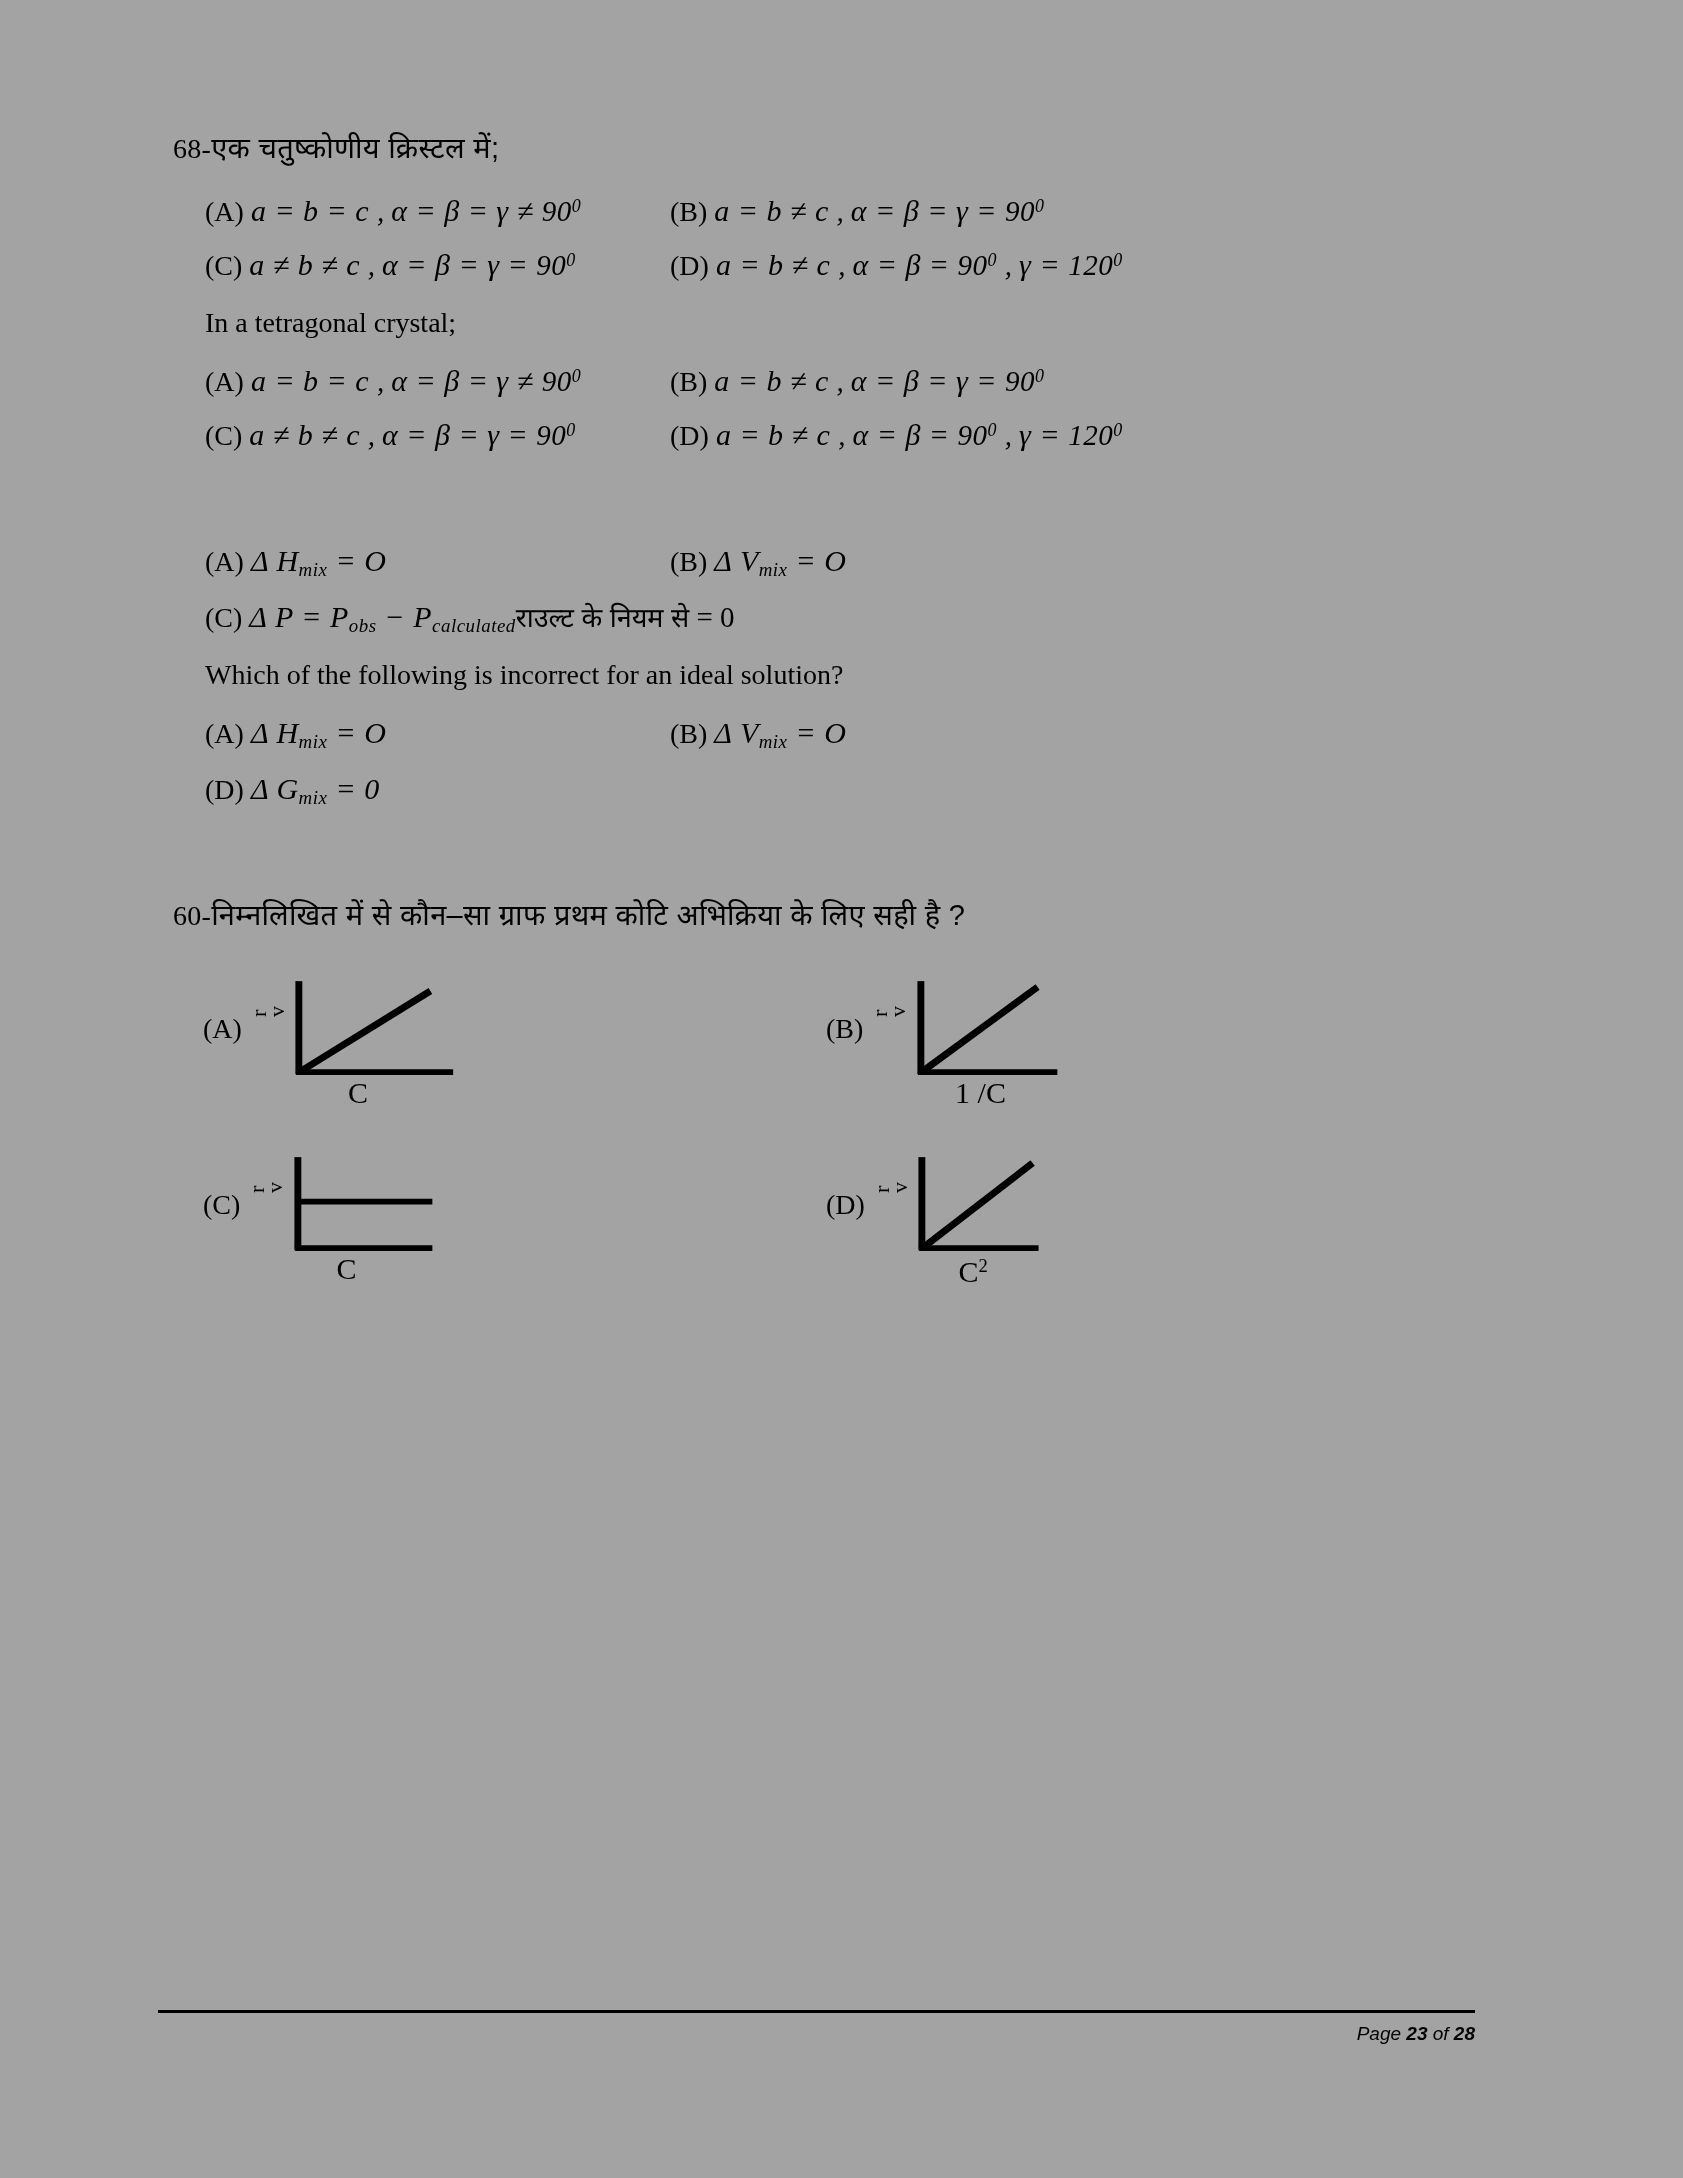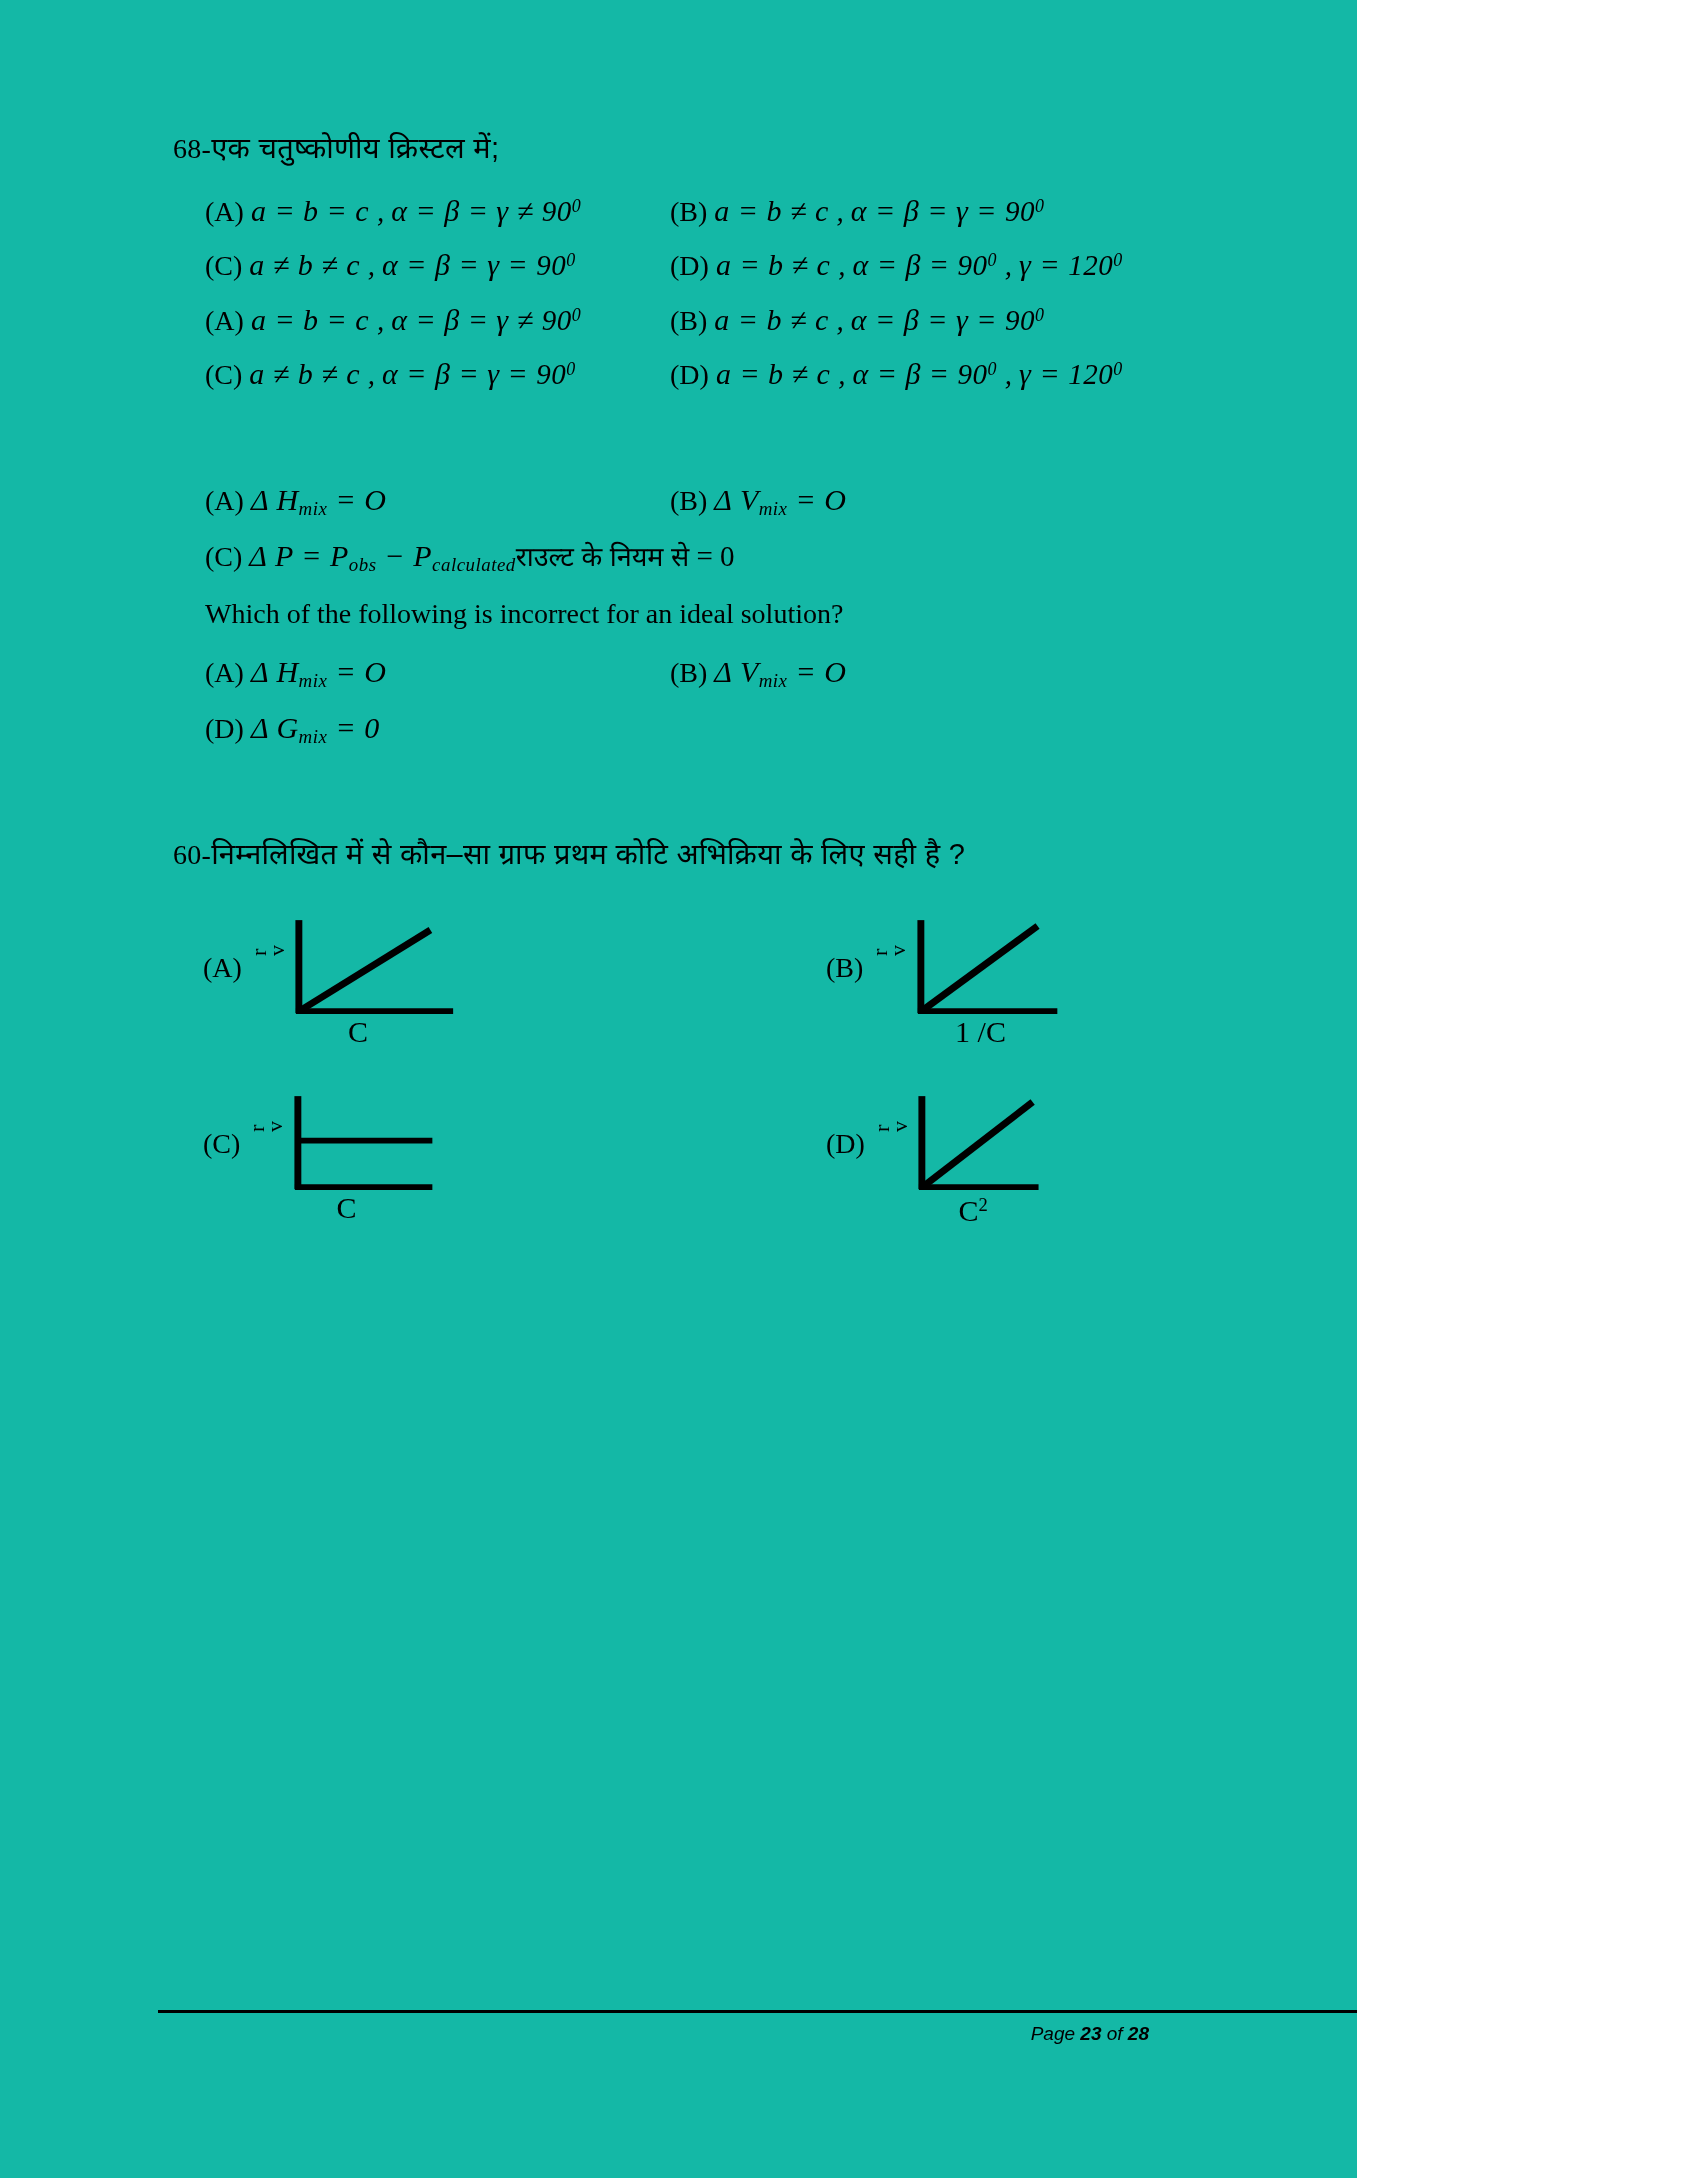--- a/index.html
+++ b/index.html
@@ -2,23 +2,23 @@
 <html><head>
 <meta charset="utf-8">
 <style>
   html, body {
     margin: 0;
     padding: 0;
     background: #ffffff;
   }
   .page {
     position: relative;
-    width: 1357px;
+    width: 1683px;
     height: 2178px;
-    background: #14b8a6;
+    background: #a3a3a3;
     box-sizing: border-box;
     font-family: "Liberation Serif", "DejaVu Serif", serif;
     color: #000000;
     overflow: hidden;
   }
   .content {
     position: absolute;
     left: 173px;
     top: 127px;
     width: 1297px;
@@ -187,20 +187,21 @@
           </div>
         </div>
         <div class="opt-col">
           <div class="opt">
             <span class="lab">(D)</span>
             <span class="mathi">a = b ≠ c<span class="mathr">&nbsp;,</span> α = β = <span class="mathr">90<sup>0</sup></span><span class="mathr">&nbsp;,</span> γ = <span class="mathr">120<sup>0</sup></span></span>
           </div>
         </div>
       </div>
 
+      <div class="eng-line">In a tetragonal crystal;</div>
 
       <div class="opt-row">
         <div class="opt-col">
           <div class="opt">
             <span class="lab">(A)</span>
             <span class="mathi">a = b = c<span class="mathr">&nbsp;,</span> α = β = γ ≠ <span class="mathr">90<sup>0</sup></span></span>
           </div>
         </div>
         <div class="opt-col">
           <div class="opt">

